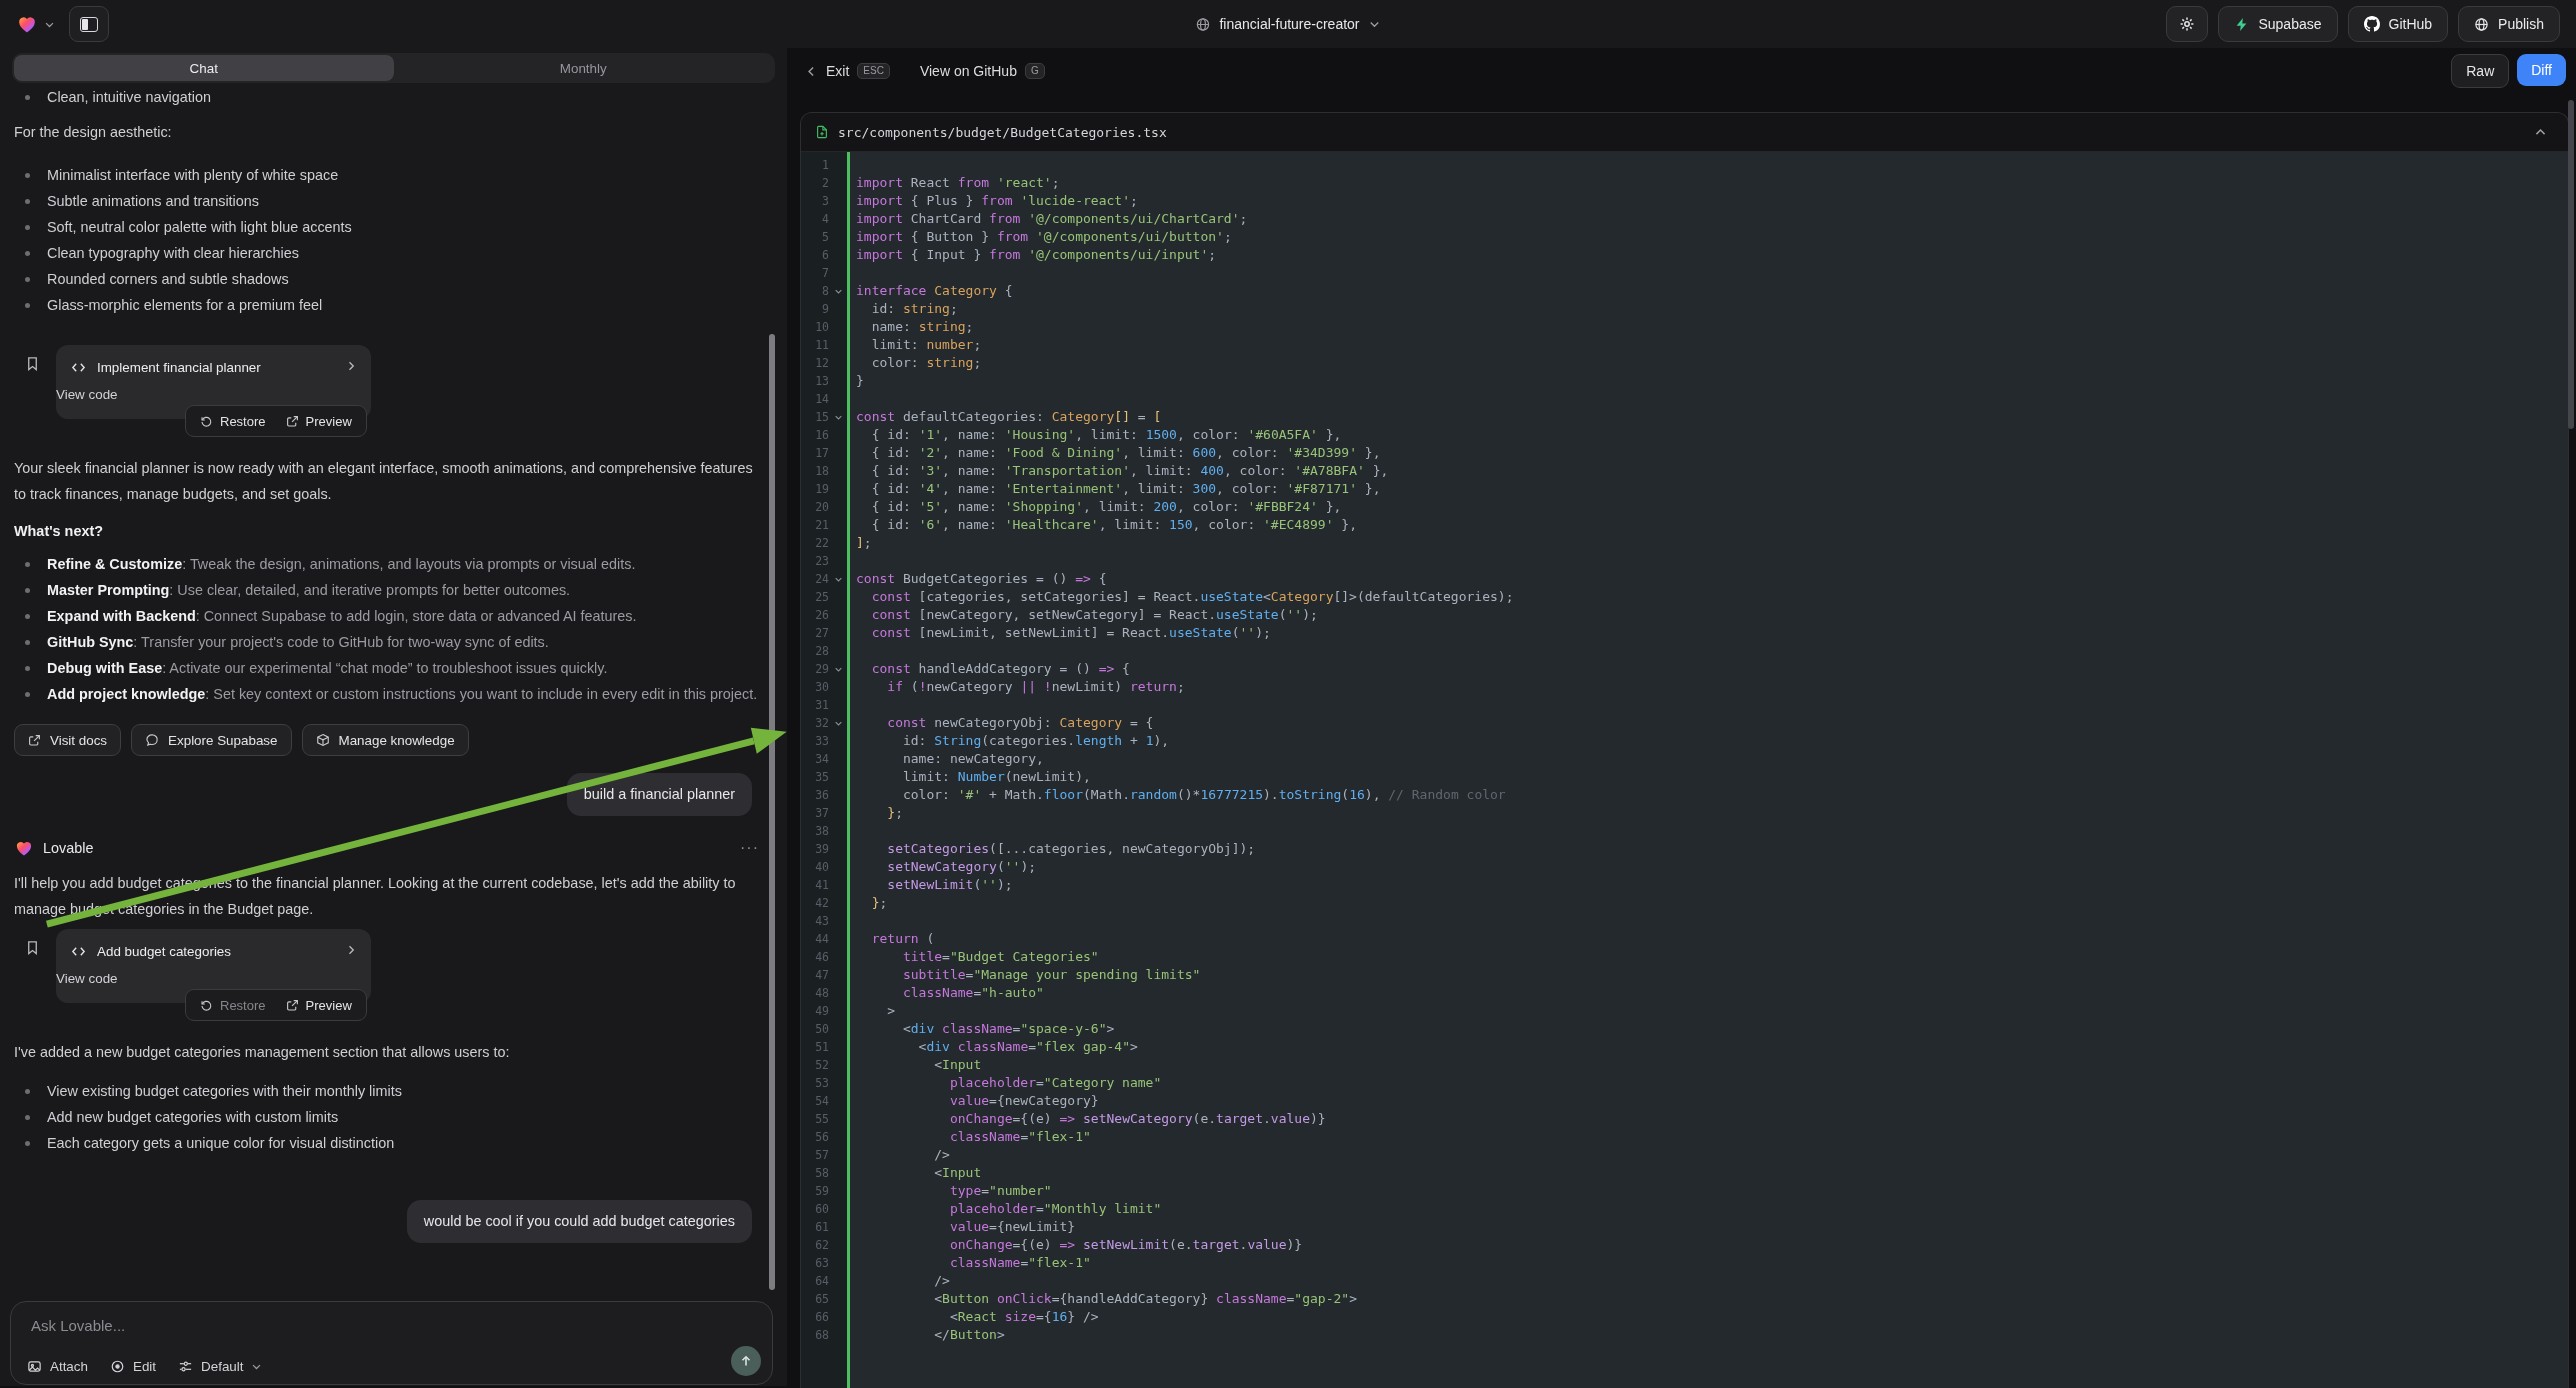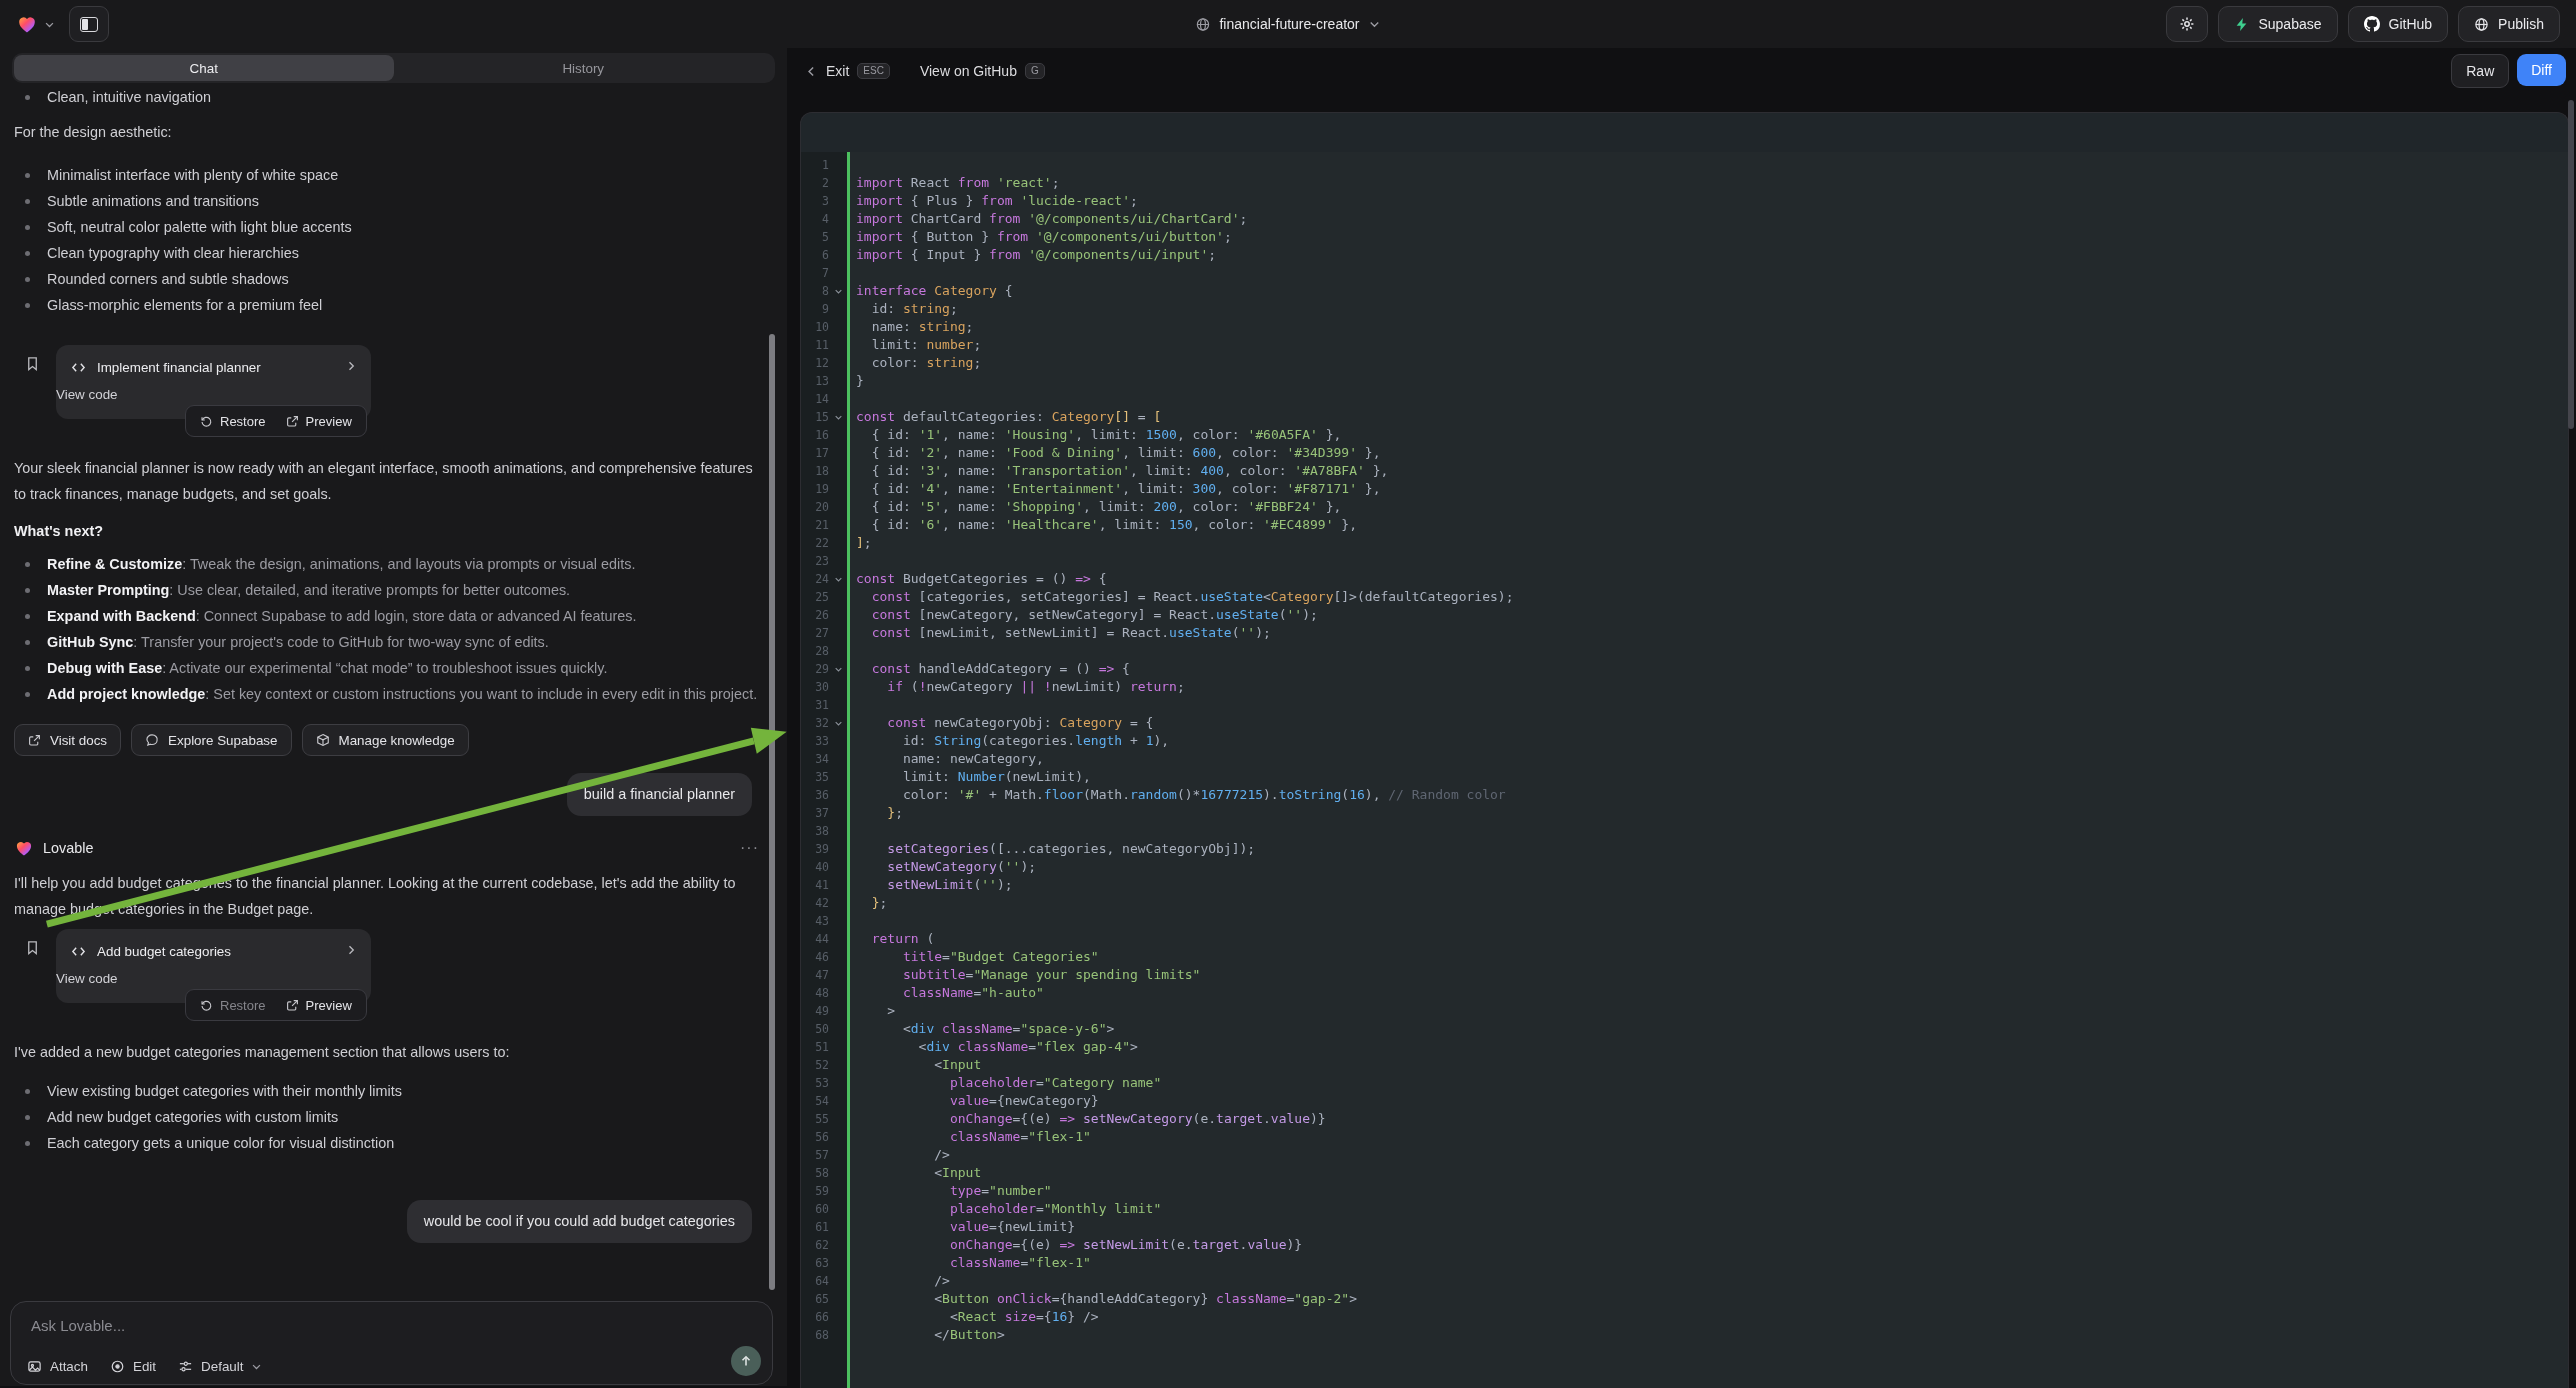--- a/index.html
+++ b/index.html
@@ -201,21 +201,21 @@
             </svg>
         </span>
         <span>Publish</span>
       </div>
     </div>
   </header>
 
   <aside class="chat-panel">
     <div class="tabs">
       <div class="tab active">Chat</div>
-      <div class="tab">History</div>
+      <div class="tab">Monthly</div>
     </div>
     <div class="chat-scroll">
         <ul class="blist">
           <li>Clean, intuitive navigation</li>
         </ul>
         <div class="para">For the design aesthetic:</div>
         <ul class="blist">
           <li>Minimalist interface with plenty of white space</li>
           <li>Subtle animations and transitions</li>
           <li>Soft, neutral color palette with light blue accents</li>
@@ -442,20 +442,35 @@
         <span>View on GitHub</span>
         <span class="kbd">G</span>
       </div>
       <div class="ch-right">
         <div class="btn-raw">Raw</div>
         <div class="btn-diff">Diff</div>
       </div>
     </div>
 
     <div class="file-card">
+      <div class="file-head">
+        <span class="ic">
+          <svg viewBox="0 0 16 16" width="14" height="14" fill="none" stroke="#3fbf63" stroke-width="1.3">
+              <path d="M9 1.5H4a1 1 0 0 0-1 1v11a1 1 0 0 0 1 1h8a1 1 0 0 0 1-1V5.5z"></path>
+              <path d="M9 1.5V5.5h4"></path>
+              <path d="M8 8v4M6 10h4"></path>
+            </svg>
+        </span>
+        <span class="file-path">src/components/budget/BudgetCategories.tsx</span>
+        <span class="collapse">
+          <svg viewBox="0 0 16 16" width="13" height="13" fill="none" stroke="#9aa0a6" stroke-width="1.8">
+              <path d="M3 10l5-5 5 5"></path>
+            </svg>
+        </span>
+      </div>
       <div class="code-area">
         <div class="gutter-bg"></div>
         <div class="green-rule"></div>
         <div class="code-lines">
             <div class="crow"><span class="ln">1</span><span class="fold"></span><span class="ct"></span></div>
             <div class="crow"><span class="ln">2</span><span class="fold"></span><span class="ct"><span class="tok-k">import</span><span class="tok-d"> React </span><span class="tok-k">from</span><span class="tok-s"> 'react'</span><span class="tok-d">;</span></span></div>
             <div class="crow"><span class="ln">3</span><span class="fold"></span><span class="ct"><span class="tok-k">import</span><span class="tok-d"> { Plus } </span><span class="tok-k">from</span><span class="tok-s"> 'lucide-react'</span><span class="tok-d">;</span></span></div>
             <div class="crow"><span class="ln">4</span><span class="fold"></span><span class="ct"><span class="tok-k">import</span><span class="tok-d"> ChartCard </span><span class="tok-k">from</span><span class="tok-s"> '@/components/ui/ChartCard'</span><span class="tok-d">;</span></span></div>
             <div class="crow"><span class="ln">5</span><span class="fold"></span><span class="ct"><span class="tok-k">import</span><span class="tok-d"> { Button } </span><span class="tok-k">from</span><span class="tok-s"> '@/components/ui/button'</span><span class="tok-d">;</span></span></div>
             <div class="crow"><span class="ln">6</span><span class="fold"></span><span class="ct"><span class="tok-k">import</span><span class="tok-d"> { Input } </span><span class="tok-k">from</span><span class="tok-s"> '@/components/ui/input'</span><span class="tok-d">;</span></span></div>

